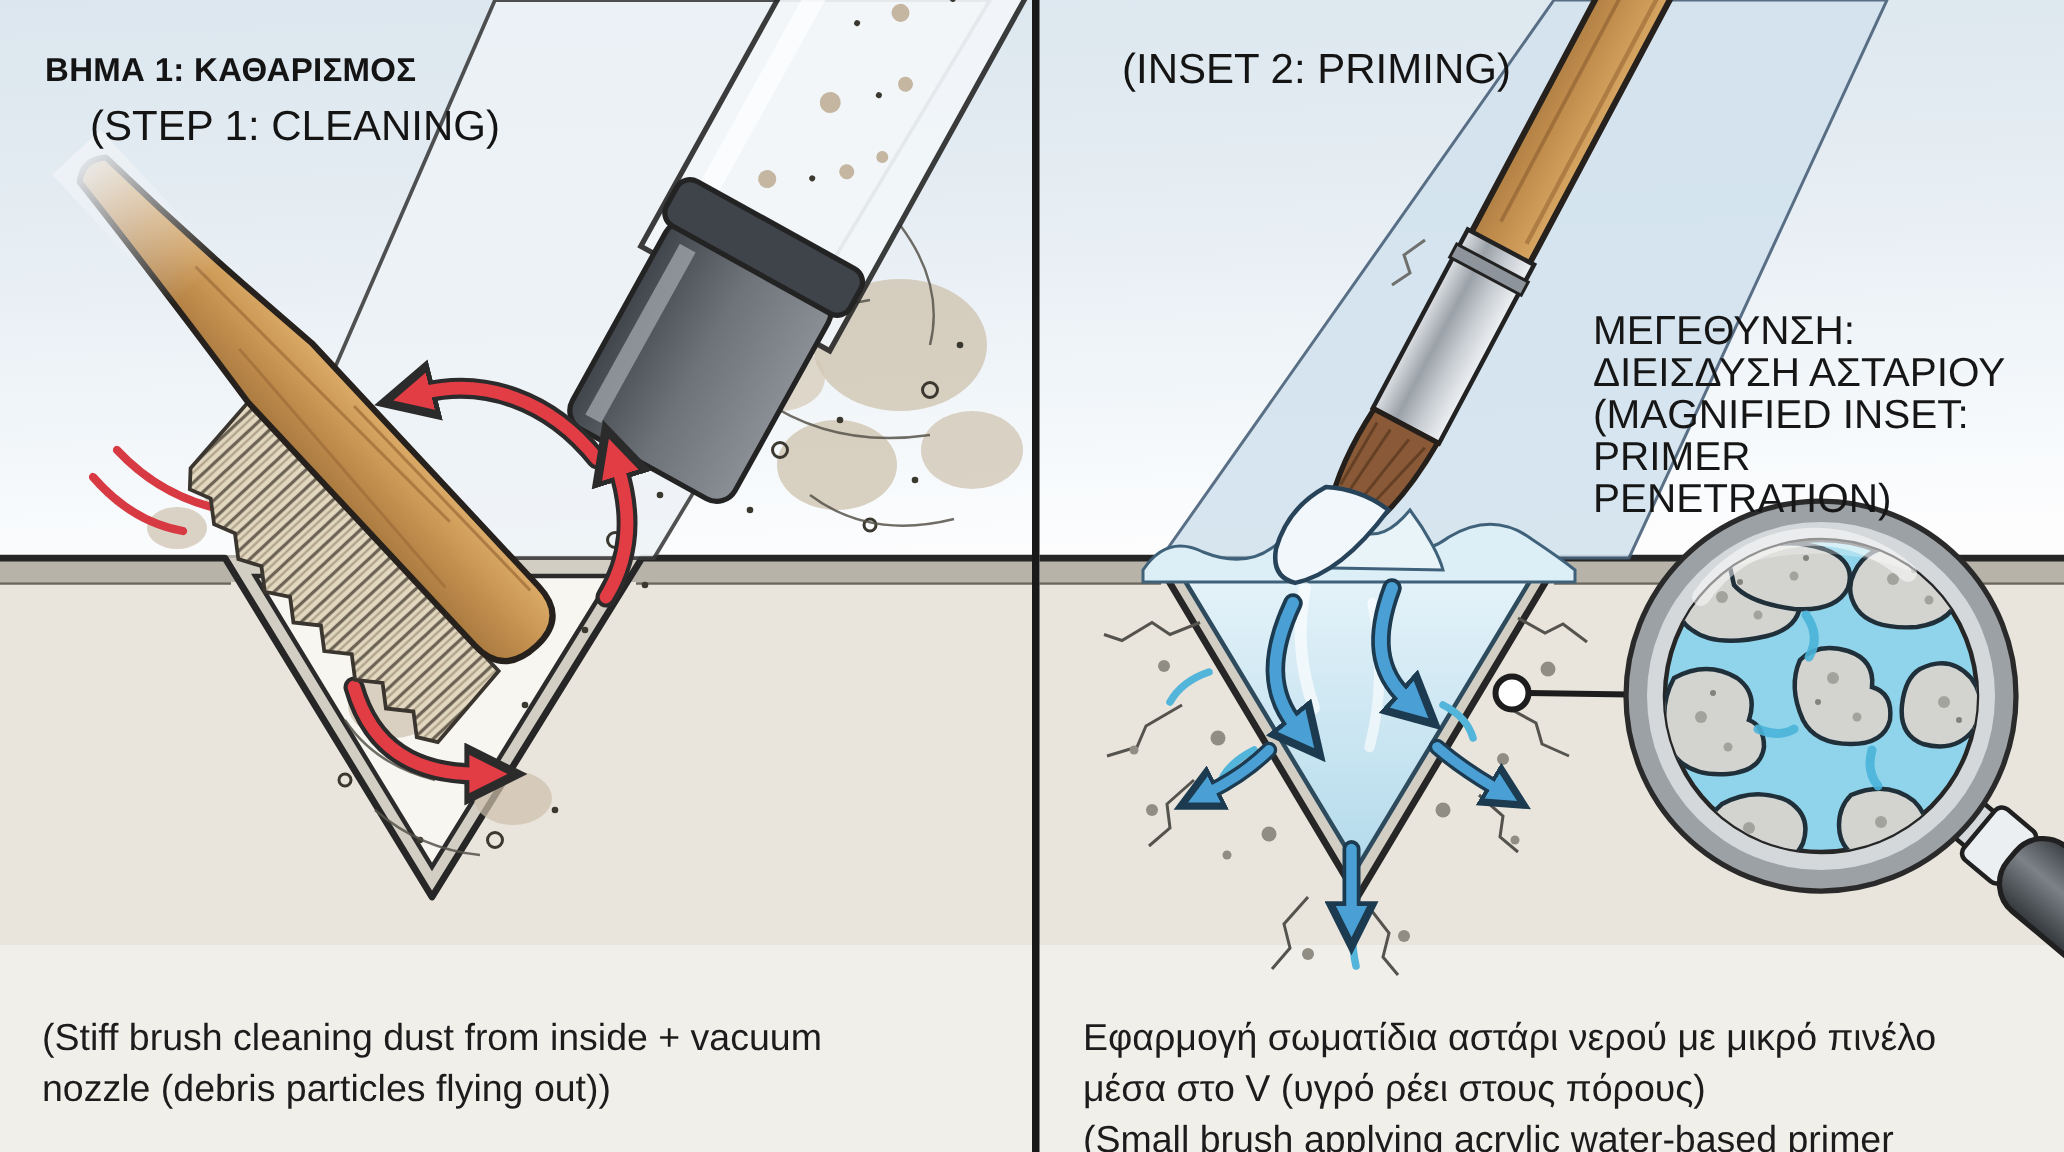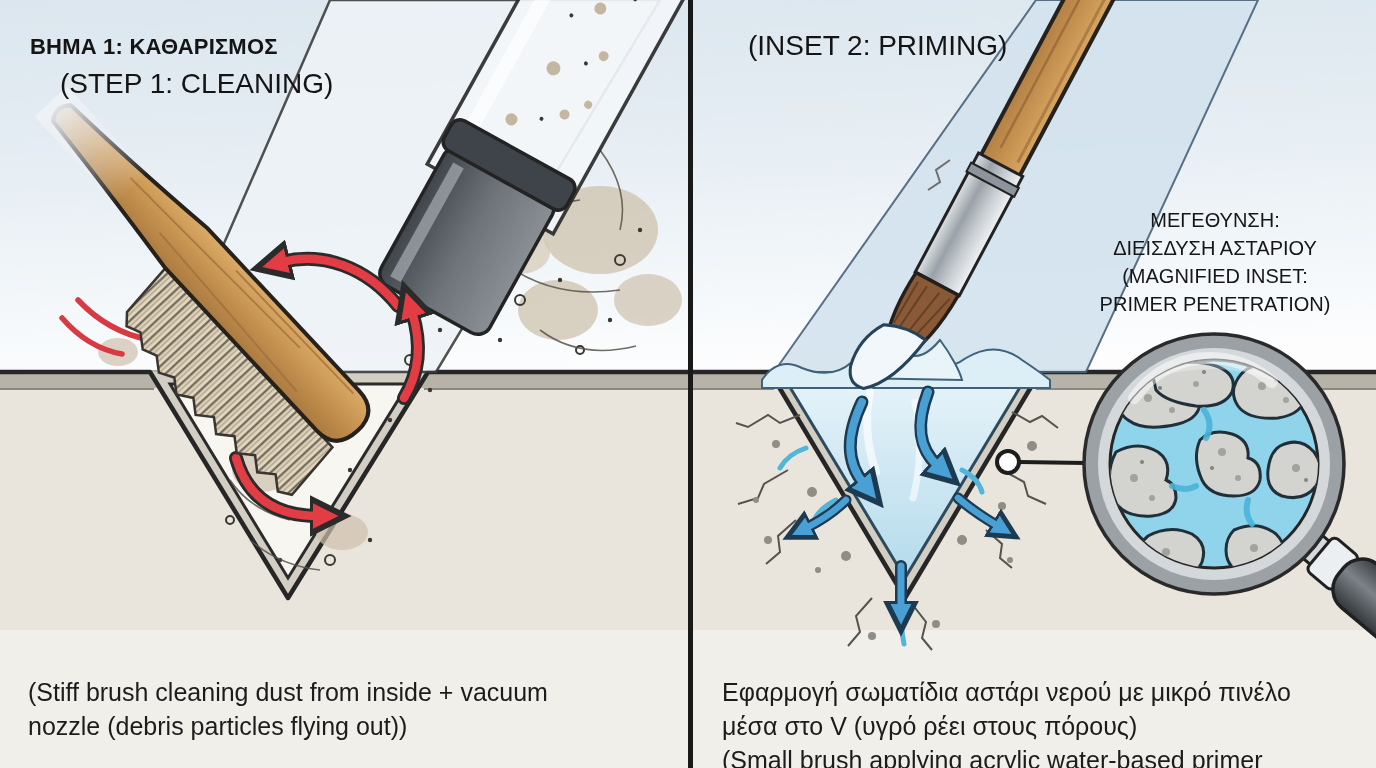--- a/index.html
+++ b/index.html
@@ -11,21 +11,21 @@
   .caption-band{position:absolute;left:0;top:630px;width:1376px;height:138px;background:#f1efea;z-index:1;}
   svg.canvas{position:absolute;left:0;top:0;z-index:2;}
   .divider{position:absolute;left:688px;top:0;width:5px;height:768px;background:#191919;z-index:3;}
   .titleblock{position:absolute;top:28px;color:#141414;z-index:4;}
   .titleblock .t1{font-size:22px;font-weight:700;line-height:38px;letter-spacing:.2px;}
   .titleblock .t2{font-size:28px;font-weight:400;line-height:36px;margin-left:30px;}
   .tb-left{left:30px;}
   .tb-right{left:718px;}
   .inset-label{
     position:absolute;left:1062px;top:206px;width:306px;z-index:4;
-    text-align:center;font-size:20px;font-weight:500;line-height:28px;color:#161616;white-space:pre-line;
+    text-align:left;font-size:27px;font-weight:500;line-height:28px;color:#161616;white-space:pre-line;
   }
   .caption{position:absolute;top:641px;z-index:4;color:#1c1c1c;font-size:25px;line-height:34px;white-space:pre-line;}
   .cap-left{left:28px;width:650px;}
   .cap-right{left:722px;width:645px;}
 </style>
 </head>
 <body>
 
 <div class="page">
 

